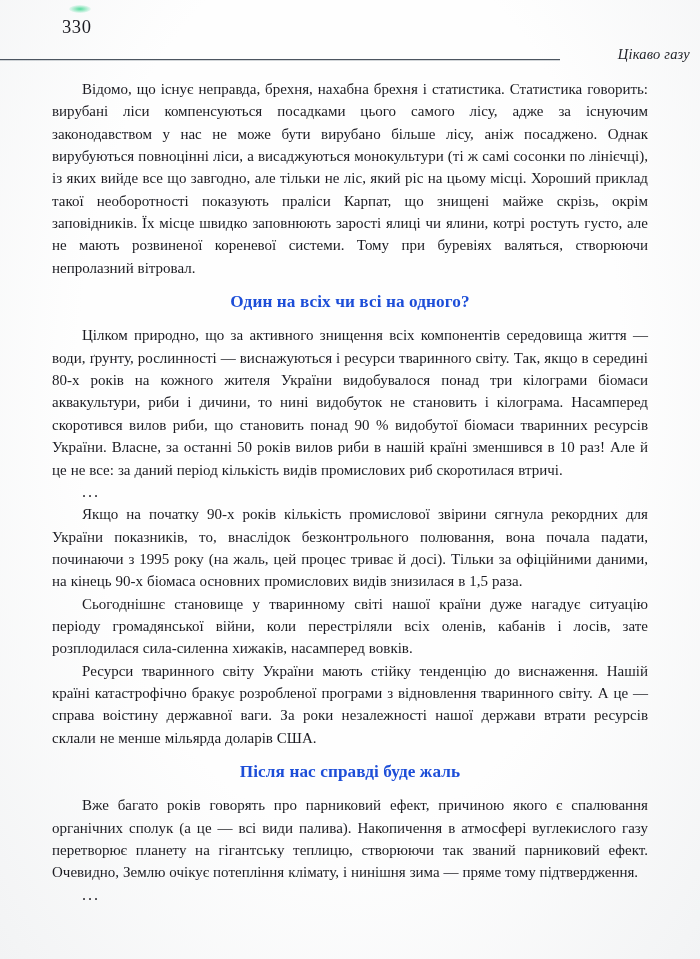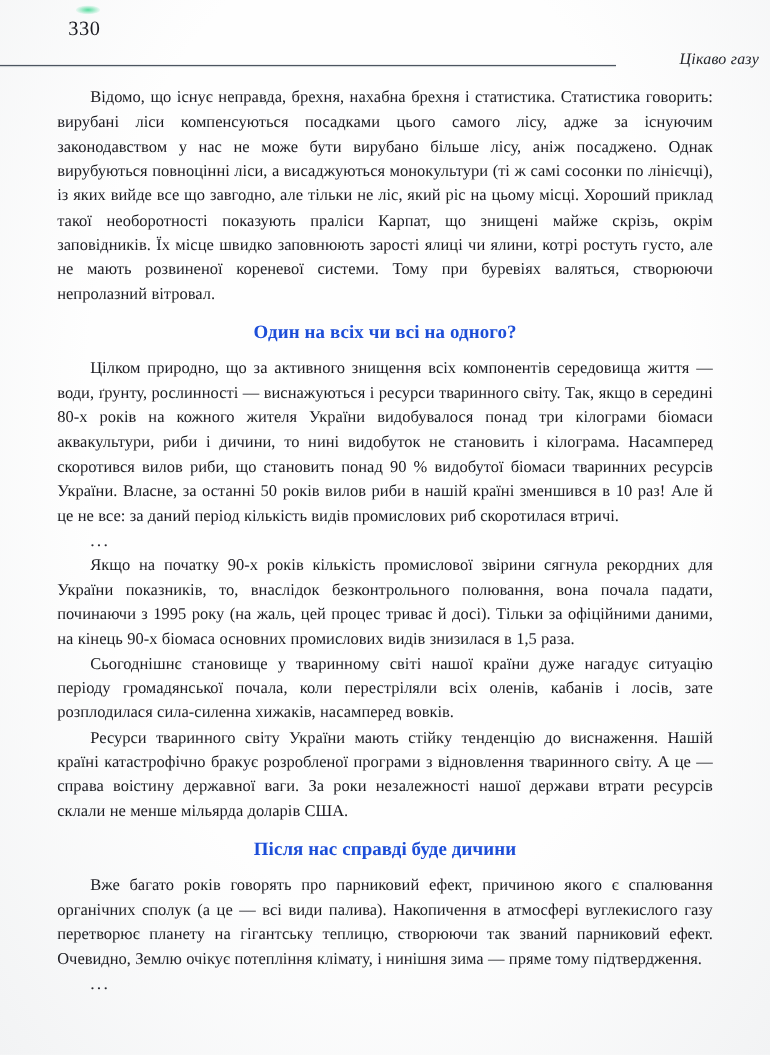--- a/index.html
+++ b/index.html
@@ -156,27 +156,27 @@
     <h2 class="section-heading">Один на всіх чи всі на одного?</h2>
 
     <div class="sp-after-heading"></div>
 
     <p class="para">Цілком природно, що за активного знищення всіх компонентів середовища життя — води, ґрунту, рослинності — виснажуються і ресурси тваринного світу. Так, якщо в середині 80-х років на кожного жителя України видобувалося понад три кілограми біомаси аквакультури, риби і дичини, то нині видобуток не становить і кілограма. Насамперед скоротився вилов риби, що становить понад 90 % видобутої біомаси тваринних ресурсів України. Власне, за останні 50 років вилов риби в нашій країні зменшився в 10 раз! Але й це не все: за даний період кількість видів промислових риб скоротилася втричі.</p>
 
     <p class="ellipsis-line">...</p>
 
     <p class="para">Якщо на початку 90-х років кількість промислової звірини сягнула рекордних для України показників, то, внаслідок безконтрольного полювання,  вона почала падати, починаючи з 1995 року (на жаль, цей процес триває й досі). Тільки за офіційними даними, на кінець 90-х біомаса основних промислових видів знизилася в 1,5 раза.</p>
 
-    <p class="para">Сьогоднішнє становище у тваринному світі нашої країни дуже нагадує ситуацію періоду громадянської почала, коли перестріляли всіх оленів, кабанів і лосів, зате розплодилася сила-силенна хижаків, насамперед вовків.</p>
+    <p class="para">Сьогоднішнє становище у тваринному світі нашої країни дуже нагадує ситуацію періоду громадянської війни, коли перестріляли всіх оленів, кабанів і лосів, зате розплодилася сила-силенна хижаків, насамперед вовків.</p>
 
     <p class="para">Ресурси тваринного світу України мають стійку тенденцію до виснаження. Нашій країні катастрофічно бракує розробленої програми з відновлення тваринного світу. А це — справа воістину державної ваги. За роки незалежності нашої держави втрати ресурсів склали не менше мільярда доларів США.</p>
 
     <div class="sp-before-heading"></div>
 
-    <h2 class="section-heading">Після нас справді буде дичини</h2>
+    <h2 class="section-heading">Після нас справді буде жаль</h2>
 
     <div class="sp-after-heading"></div>
 
     <p class="para">Вже багато років говорять про парниковий ефект, причиною якого є спалювання органічних сполук (а це — всі види палива). Накопичення в атмосфері вуглекислого газу перетворює планету на гігантську теплицю, створюючи так званий парниковий ефект. Очевидно, Землю очікує потепління клімату, і нинішня зима — пряме тому підтвердження.</p>
 
     <p class="ellipsis-line">...</p>
 
   </div>
 </div>
 

